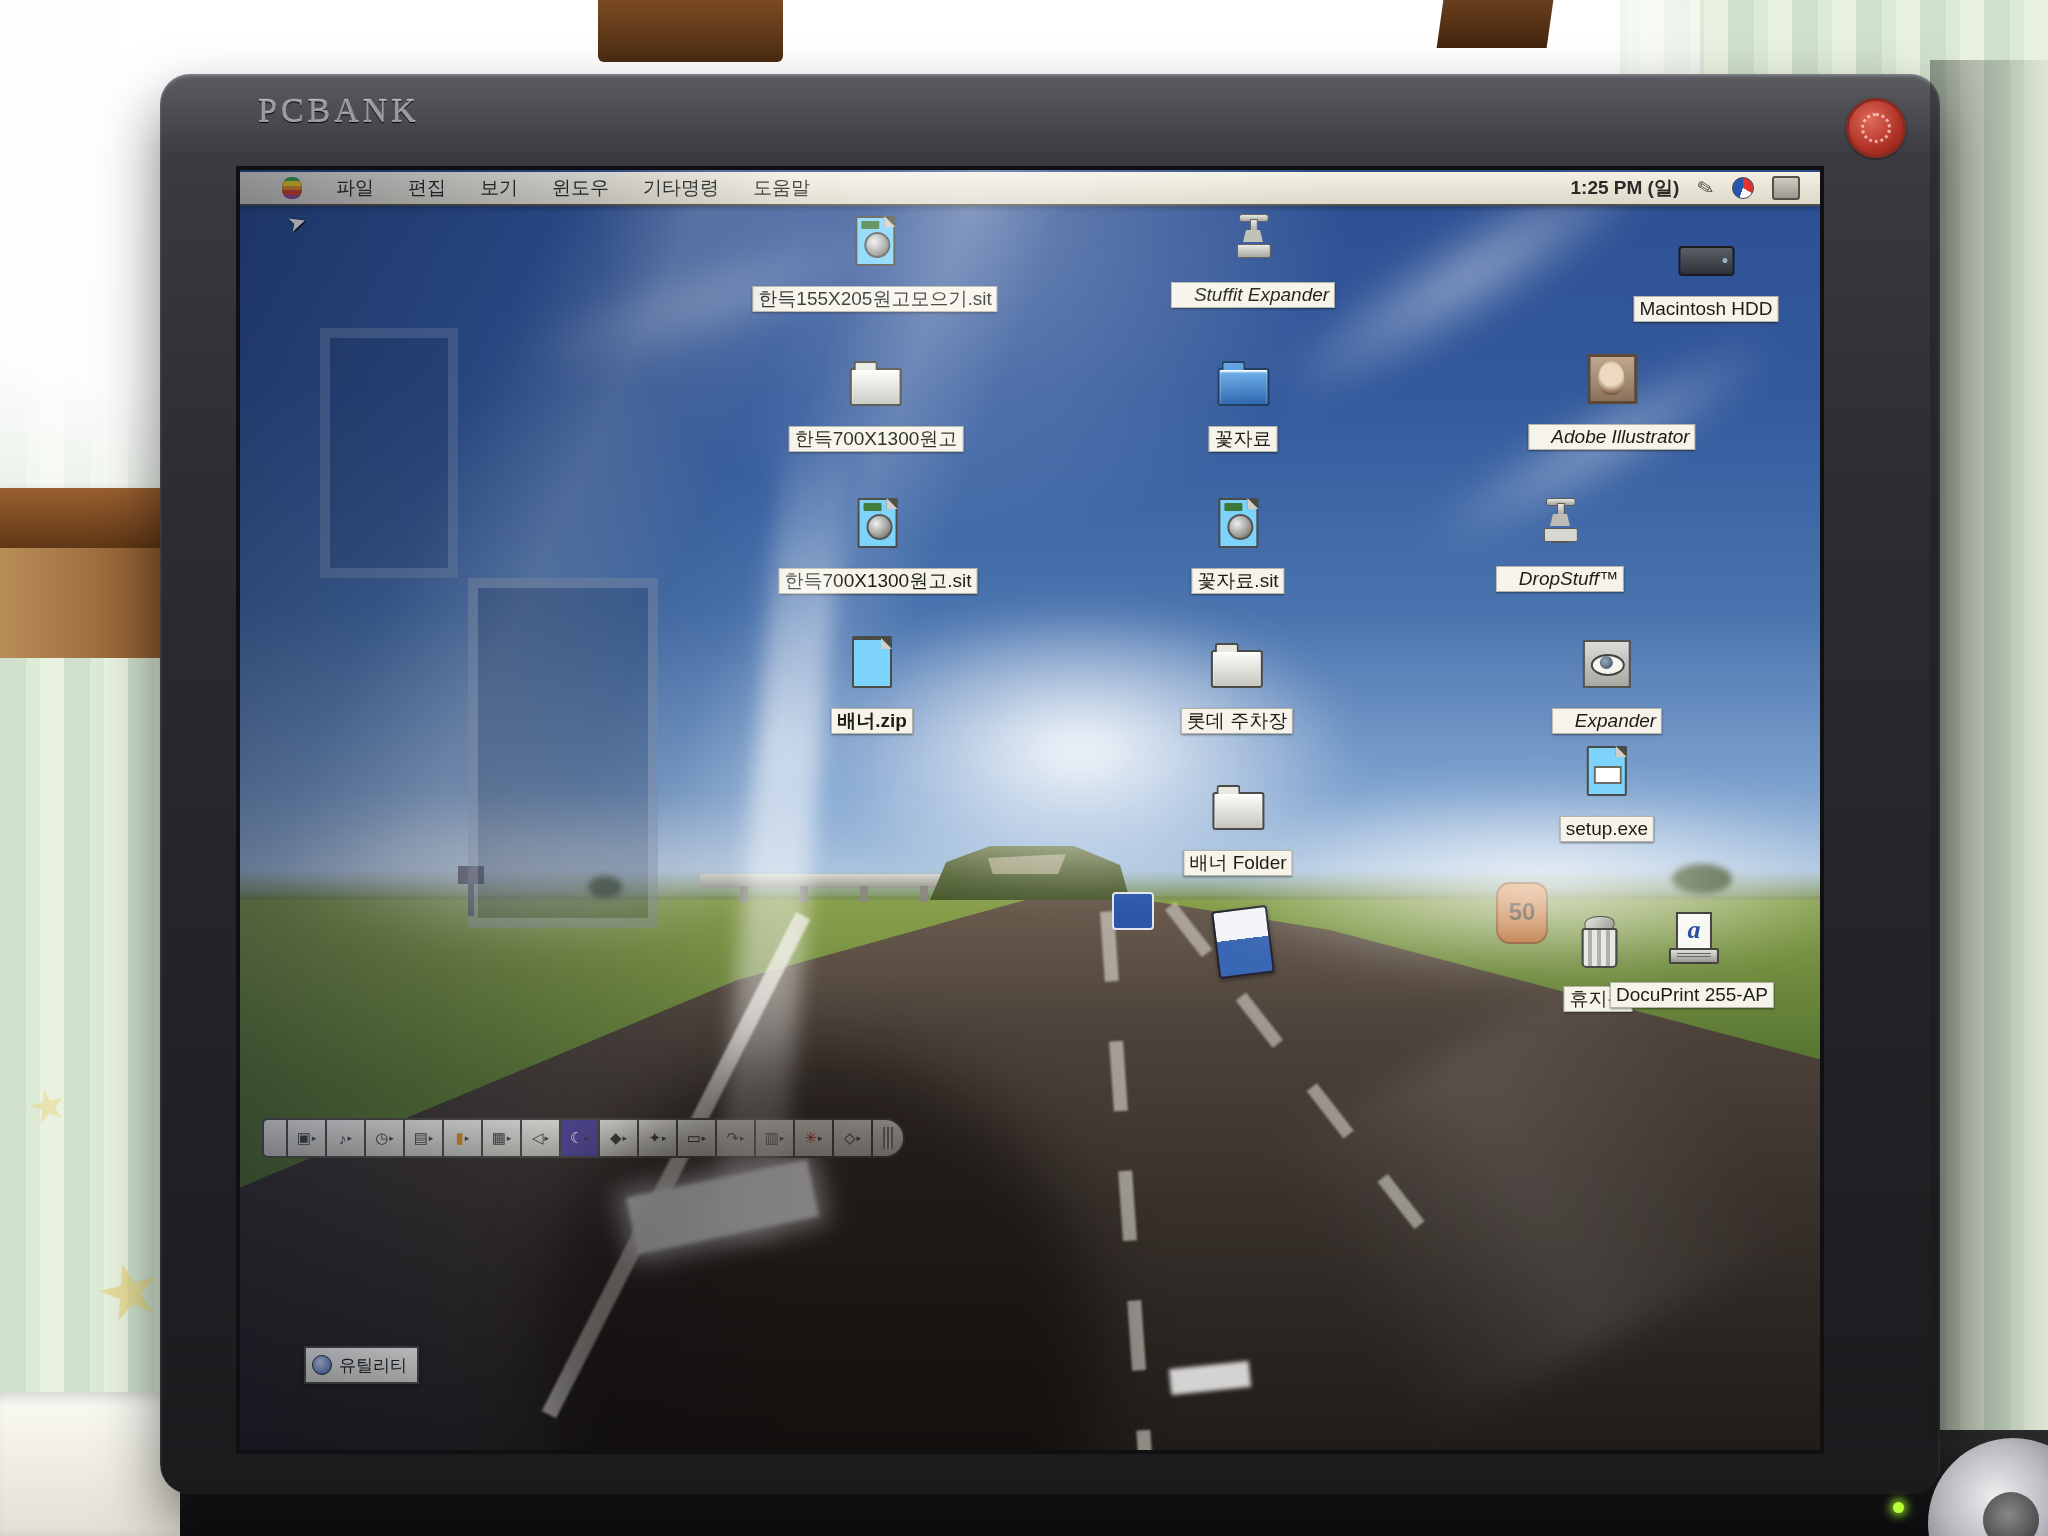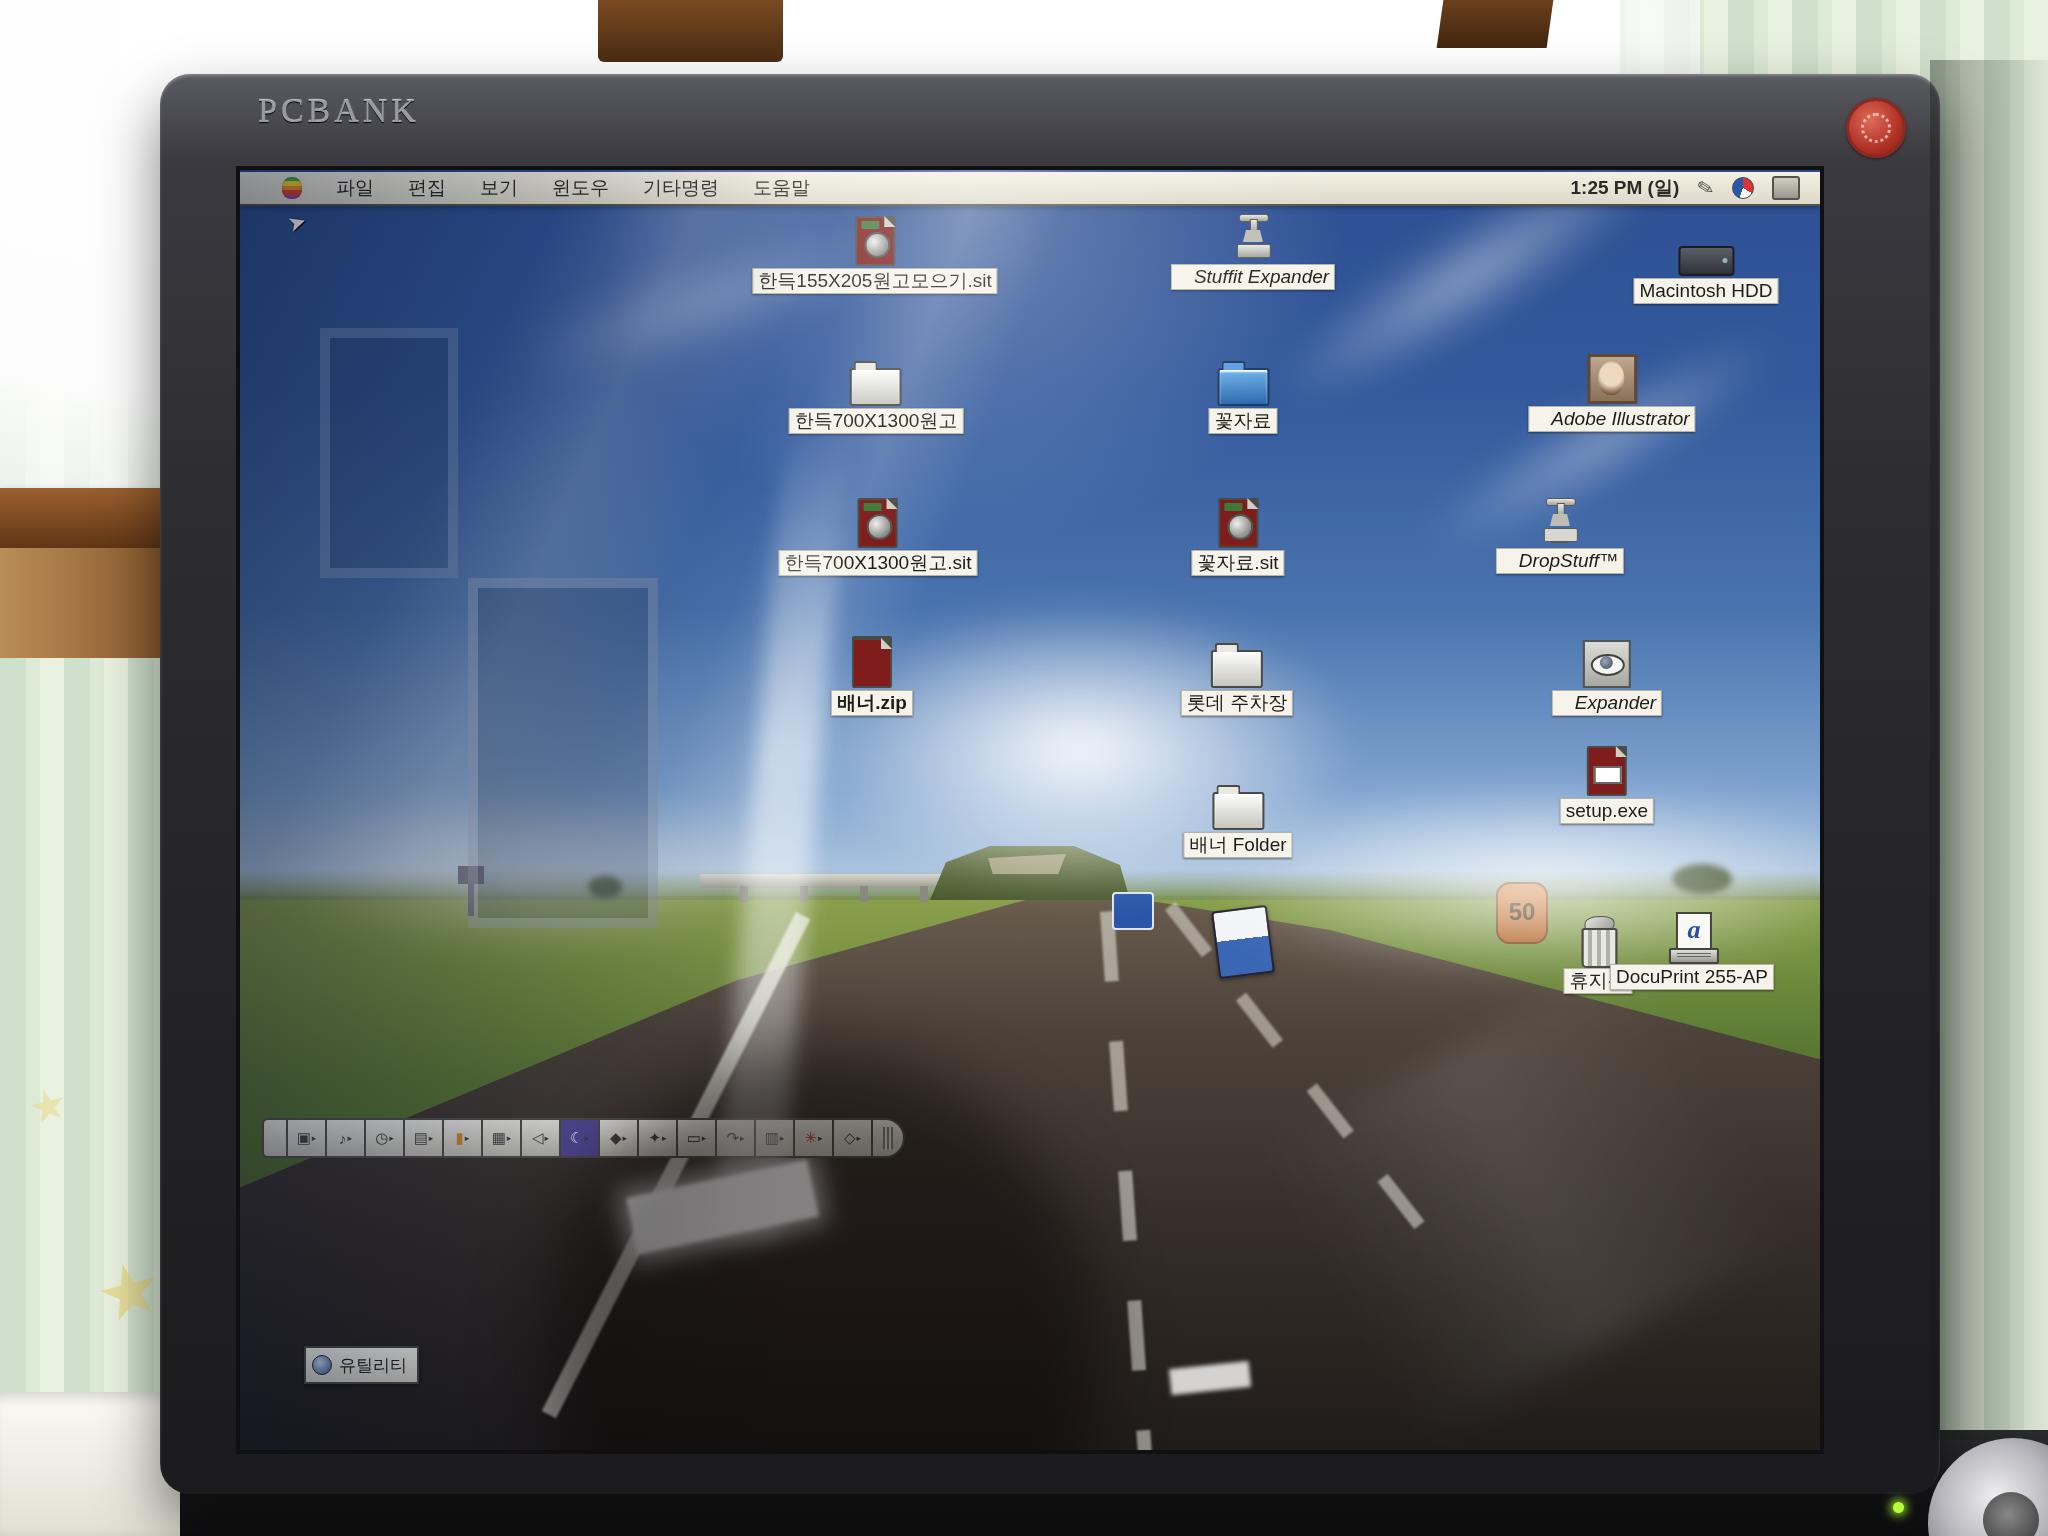--- a/index.html
+++ b/index.html
@@ -109,33 +109,33 @@
   #menu-right{margin-left:auto;display:flex;align-items:center;gap:18px;margin-right:20px;}
   #clock{font-size:19px;color:#2a2a26;font-weight:bold;}
   #pen-icon{font-size:20px;color:#55524a;transform:rotate(-12deg);}
   #ball-icon{width:20px;height:20px;border-radius:50%;background:conic-gradient(#d33 0 120deg,#fff 120deg 200deg,#2857b0 200deg 360deg);border:1px solid #445;}
   #appmenu-icon{width:24px;height:20px;background:linear-gradient(#cfcdc2,#9a988e);border:2px solid #55524a;border-radius:3px;}
   #cursor{left:48px;top:40px;font-size:22px;color:#fff;text-shadow:0 0 2px #000,1px 1px 1px #000;transform:rotate(-18deg);}
 
   
   .icon-item{position:absolute;display:flex;flex-direction:column;align-items:center;transform:translateX(-50%);}
   .icon-gfx{height:50px;display:flex;align-items:flex-end;justify-content:center;}
-  .icon-label{margin-top:2px;background:#f6f4ea;color:#1c1c18;font-size:19px;line-height:24px;
+  .icon-label{margin-top:20px;background:#f6f4ea;color:#1c1c18;font-size:19px;line-height:24px;
     padding:0 5px;white-space:nowrap;box-shadow:0 1px 2px rgba(0,0,0,.45);border:1px solid rgba(60,60,50,.35);}
   .icon-label.italic{font-style:italic;padding-left:22px;}
   
   .fold{position:relative;width:48px;height:34px;border:2px solid #4a4a46;border-radius:3px;
     background:linear-gradient(180deg,#fdfdfb,#c6c6be);box-shadow:inset 0 2px 2px #fff;}
   .fold .tab{position:absolute;left:2px;top:-9px;width:20px;height:7px;border:2px solid #4a4a46;border-bottom:none;
     border-radius:3px 3px 0 0;background:#e9e9e1;}
   .folder-blue .fold{background:linear-gradient(180deg,#6db0ec,#2a66ad);border-color:#1c3a5e;}
   .folder-blue .fold .tab{background:#5a9fe0;border-color:#1c3a5e;}
   .folder-tilt .fold{transform:rotate(-9deg);background:linear-gradient(180deg,#ffffff,#d8dce2);}
   
-  .doc{position:relative;width:36px;height:46px;background:#7f1d1d;border:2px solid #4a4a46;border-radius:2px;font-weight:bold;}
+  .doc{position:relative;width:36px;height:46px;background:#7dd3fc;border:2px solid #4a4a46;border-radius:2px;font-weight:bold;}
   .doc .fc{position:absolute;right:-2px;top:-2px;width:0;height:0;border-left:11px solid #b9b9b0;border-top:11px solid #4a4a46;
     border-left-color:#cfcfc6;}
   .sit .band{position:absolute;left:4px;top:3px;width:18px;height:8px;background:#3d7a3a;border-radius:1px;}
   .sit .clamp{position:absolute;left:7px;top:14px;width:22px;height:22px;border-radius:50%;
     background:radial-gradient(circle at 35% 35%,#efefef,#8a8a86 70%,#5a5a56);border:2px solid #55554f;}
   .setup .tag{position:absolute;left:5px;top:18px;width:24px;height:14px;background:#fff;border:2px solid #6a6a64;font-size:9px;color:#777;}
   
   .vise{position:relative;width:44px;height:48px;}
   .vise i{position:absolute;background:linear-gradient(#e8e8e4,#a2a29a);border:1.5px solid #5a5a54;}
   .vise .handle{left:8px;top:0;width:28px;height:6px;border-radius:3px;}

